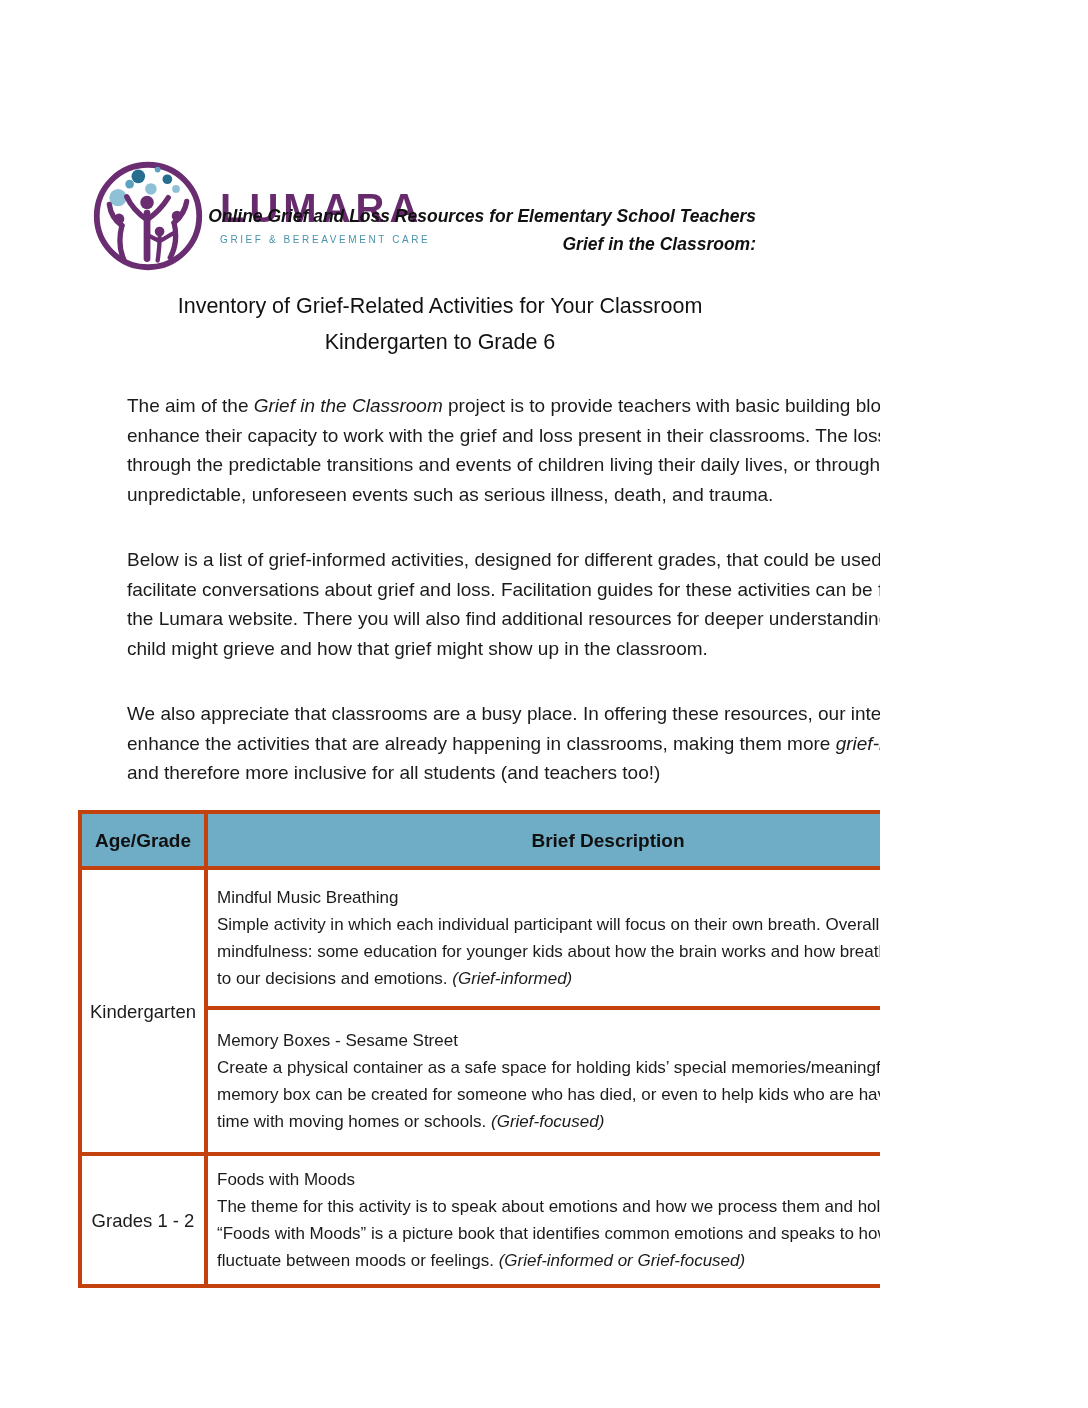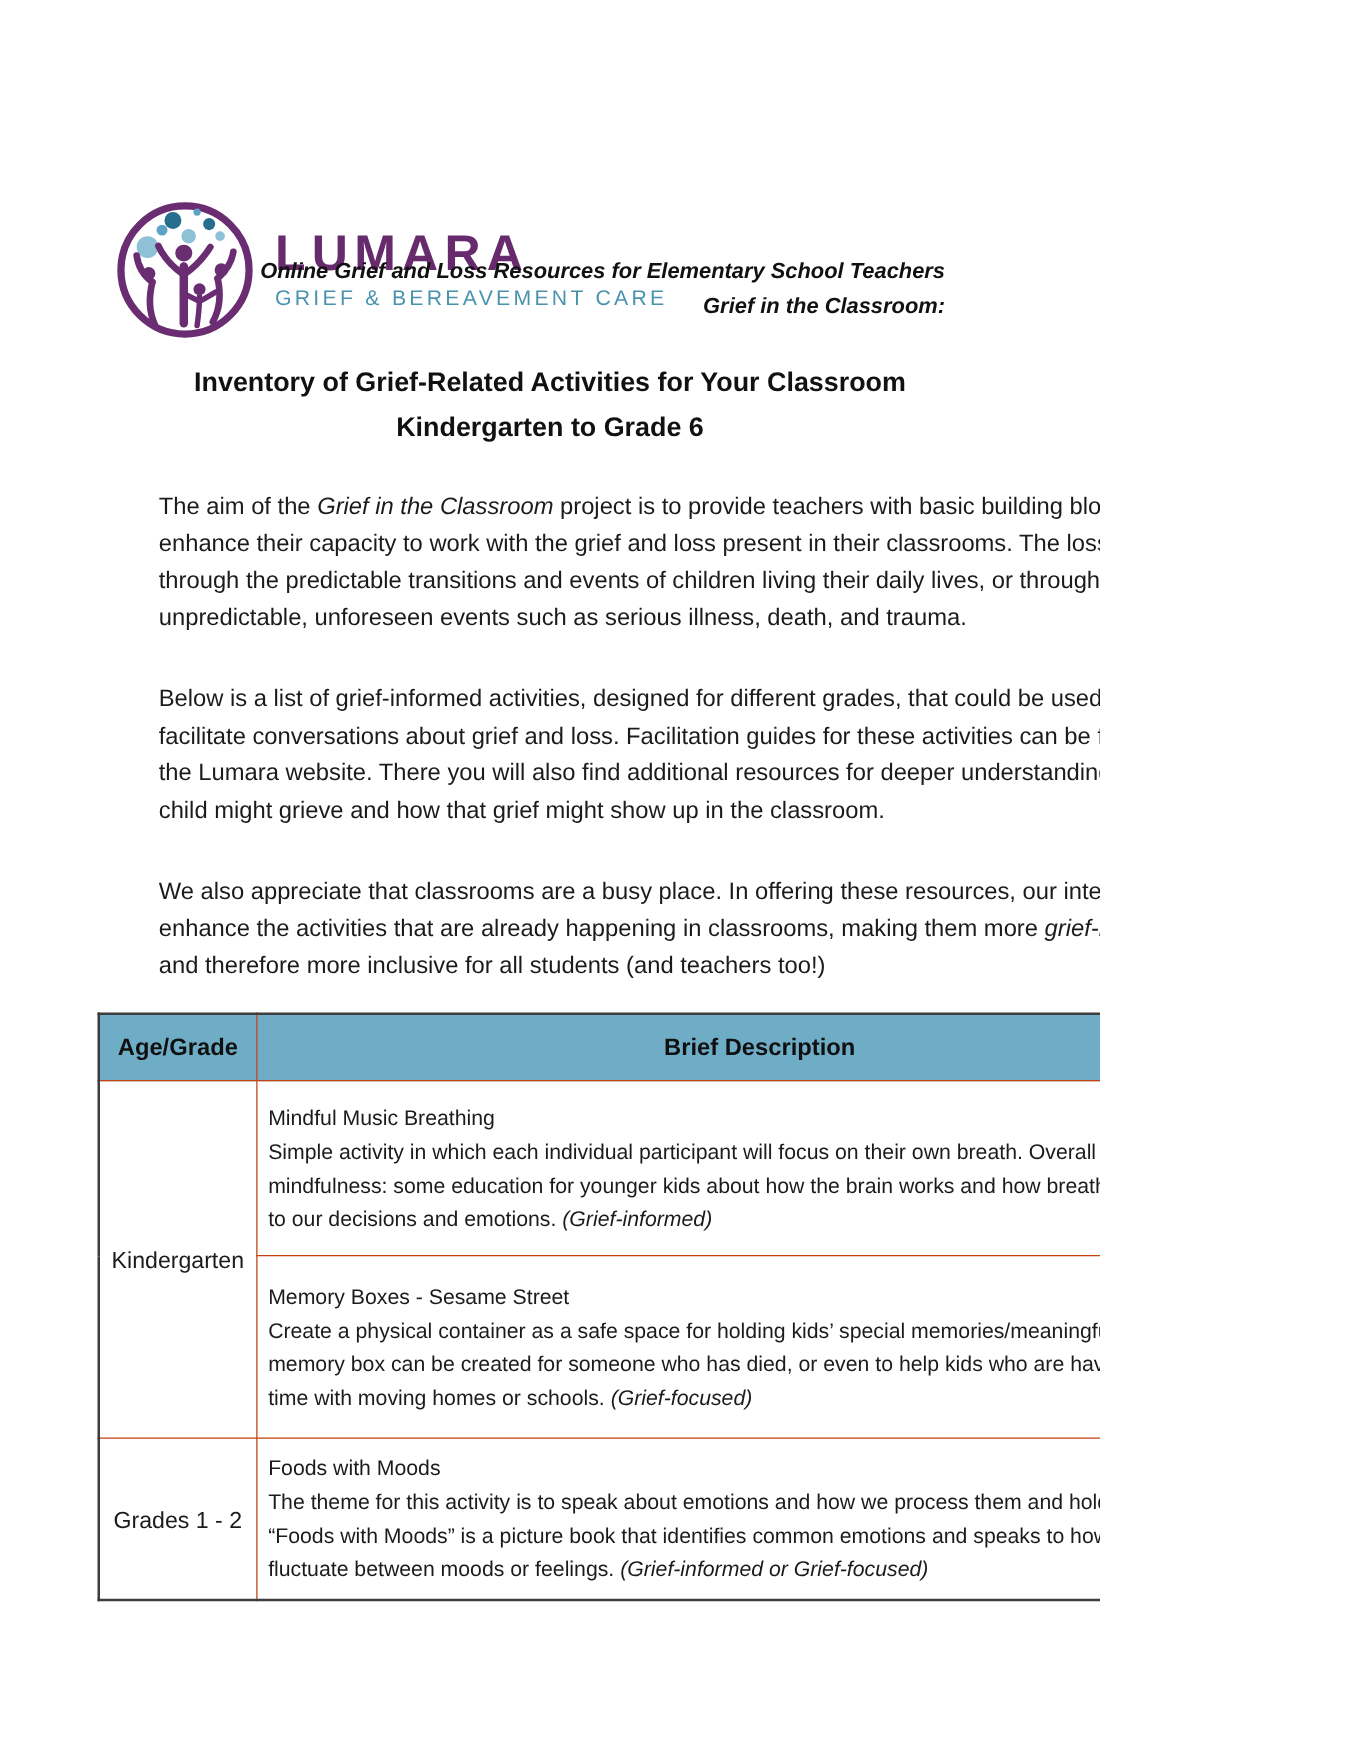--- a/index.html
+++ b/index.html
@@ -5,43 +5,43 @@
   html,body{margin:0;padding:0;background:#ffffff;}
   .page{
     position:relative;width:880px;height:1408px;background:#ffffff;
     font-family:"Liberation Sans",sans-serif;color:#1b1b1b;overflow:hidden;
   }
   
   .logo{position:absolute;left:90px;top:158px;display:flex;align-items:center;}
   .logo-mark{width:116px;height:116px;flex:0 0 auto;}
   .logo-text{margin-left:14px;}
   .brand{font-size:40px;font-weight:bold;color:#662A6D;letter-spacing:5px;line-height:1;}
-  .tagline{font-size:17px;color:#4A93AE;letter-spacing:2.6px;margin-top:6px;}
+  .tagline{font-size:10px;color:#4A93AE;letter-spacing:2.6px;margin-top:6px;}
   
   .hdr-right{
     position:absolute;right:124px;top:202px;text-align:right;
     font-weight:bold;font-style:italic;font-size:17.5px;line-height:28px;white-space:nowrap;color:#111;
   }
   
   .doc-title{
     position:absolute;left:0;right:0;top:288px;text-align:center;
-    font-weight:bold;font-size:21.5px;line-height:36px;color:#111;
+    font-weight:normal;font-size:21.5px;line-height:36px;color:#111;
   }
   
   .intro{position:absolute;left:127px;top:391px;width:848px;font-size:19px;line-height:29.5px;}
   .intro p{margin:0 0 36px 0;}
   .it{font-style:italic;}
   
   table.grid{
     position:absolute;left:78px;top:810px;width:934px;
     border-collapse:collapse;table-layout:fixed;
     font-size:17px;line-height:27px;color:#1b1b1b;
     border:2px solid #3d3d3d;
   }
-  table.grid th,table.grid td{border:1px solid #c2410c;}
+  table.grid th,table.grid td{border:4px solid #c2410c;}
   table.grid thead th{
     background:#6FADC7;height:50px;font-size:19px;font-weight:bold;
     text-align:center;vertical-align:middle;color:#101010;
   }
   col.c-grade{width:126px;}
   td.grade{
     text-align:center;vertical-align:middle;font-size:18.5px;padding:0 2px;
   }
   td.desc{padding:10px 14px 10px 9px;vertical-align:middle;}
   .act-title{font-weight:normal;}

